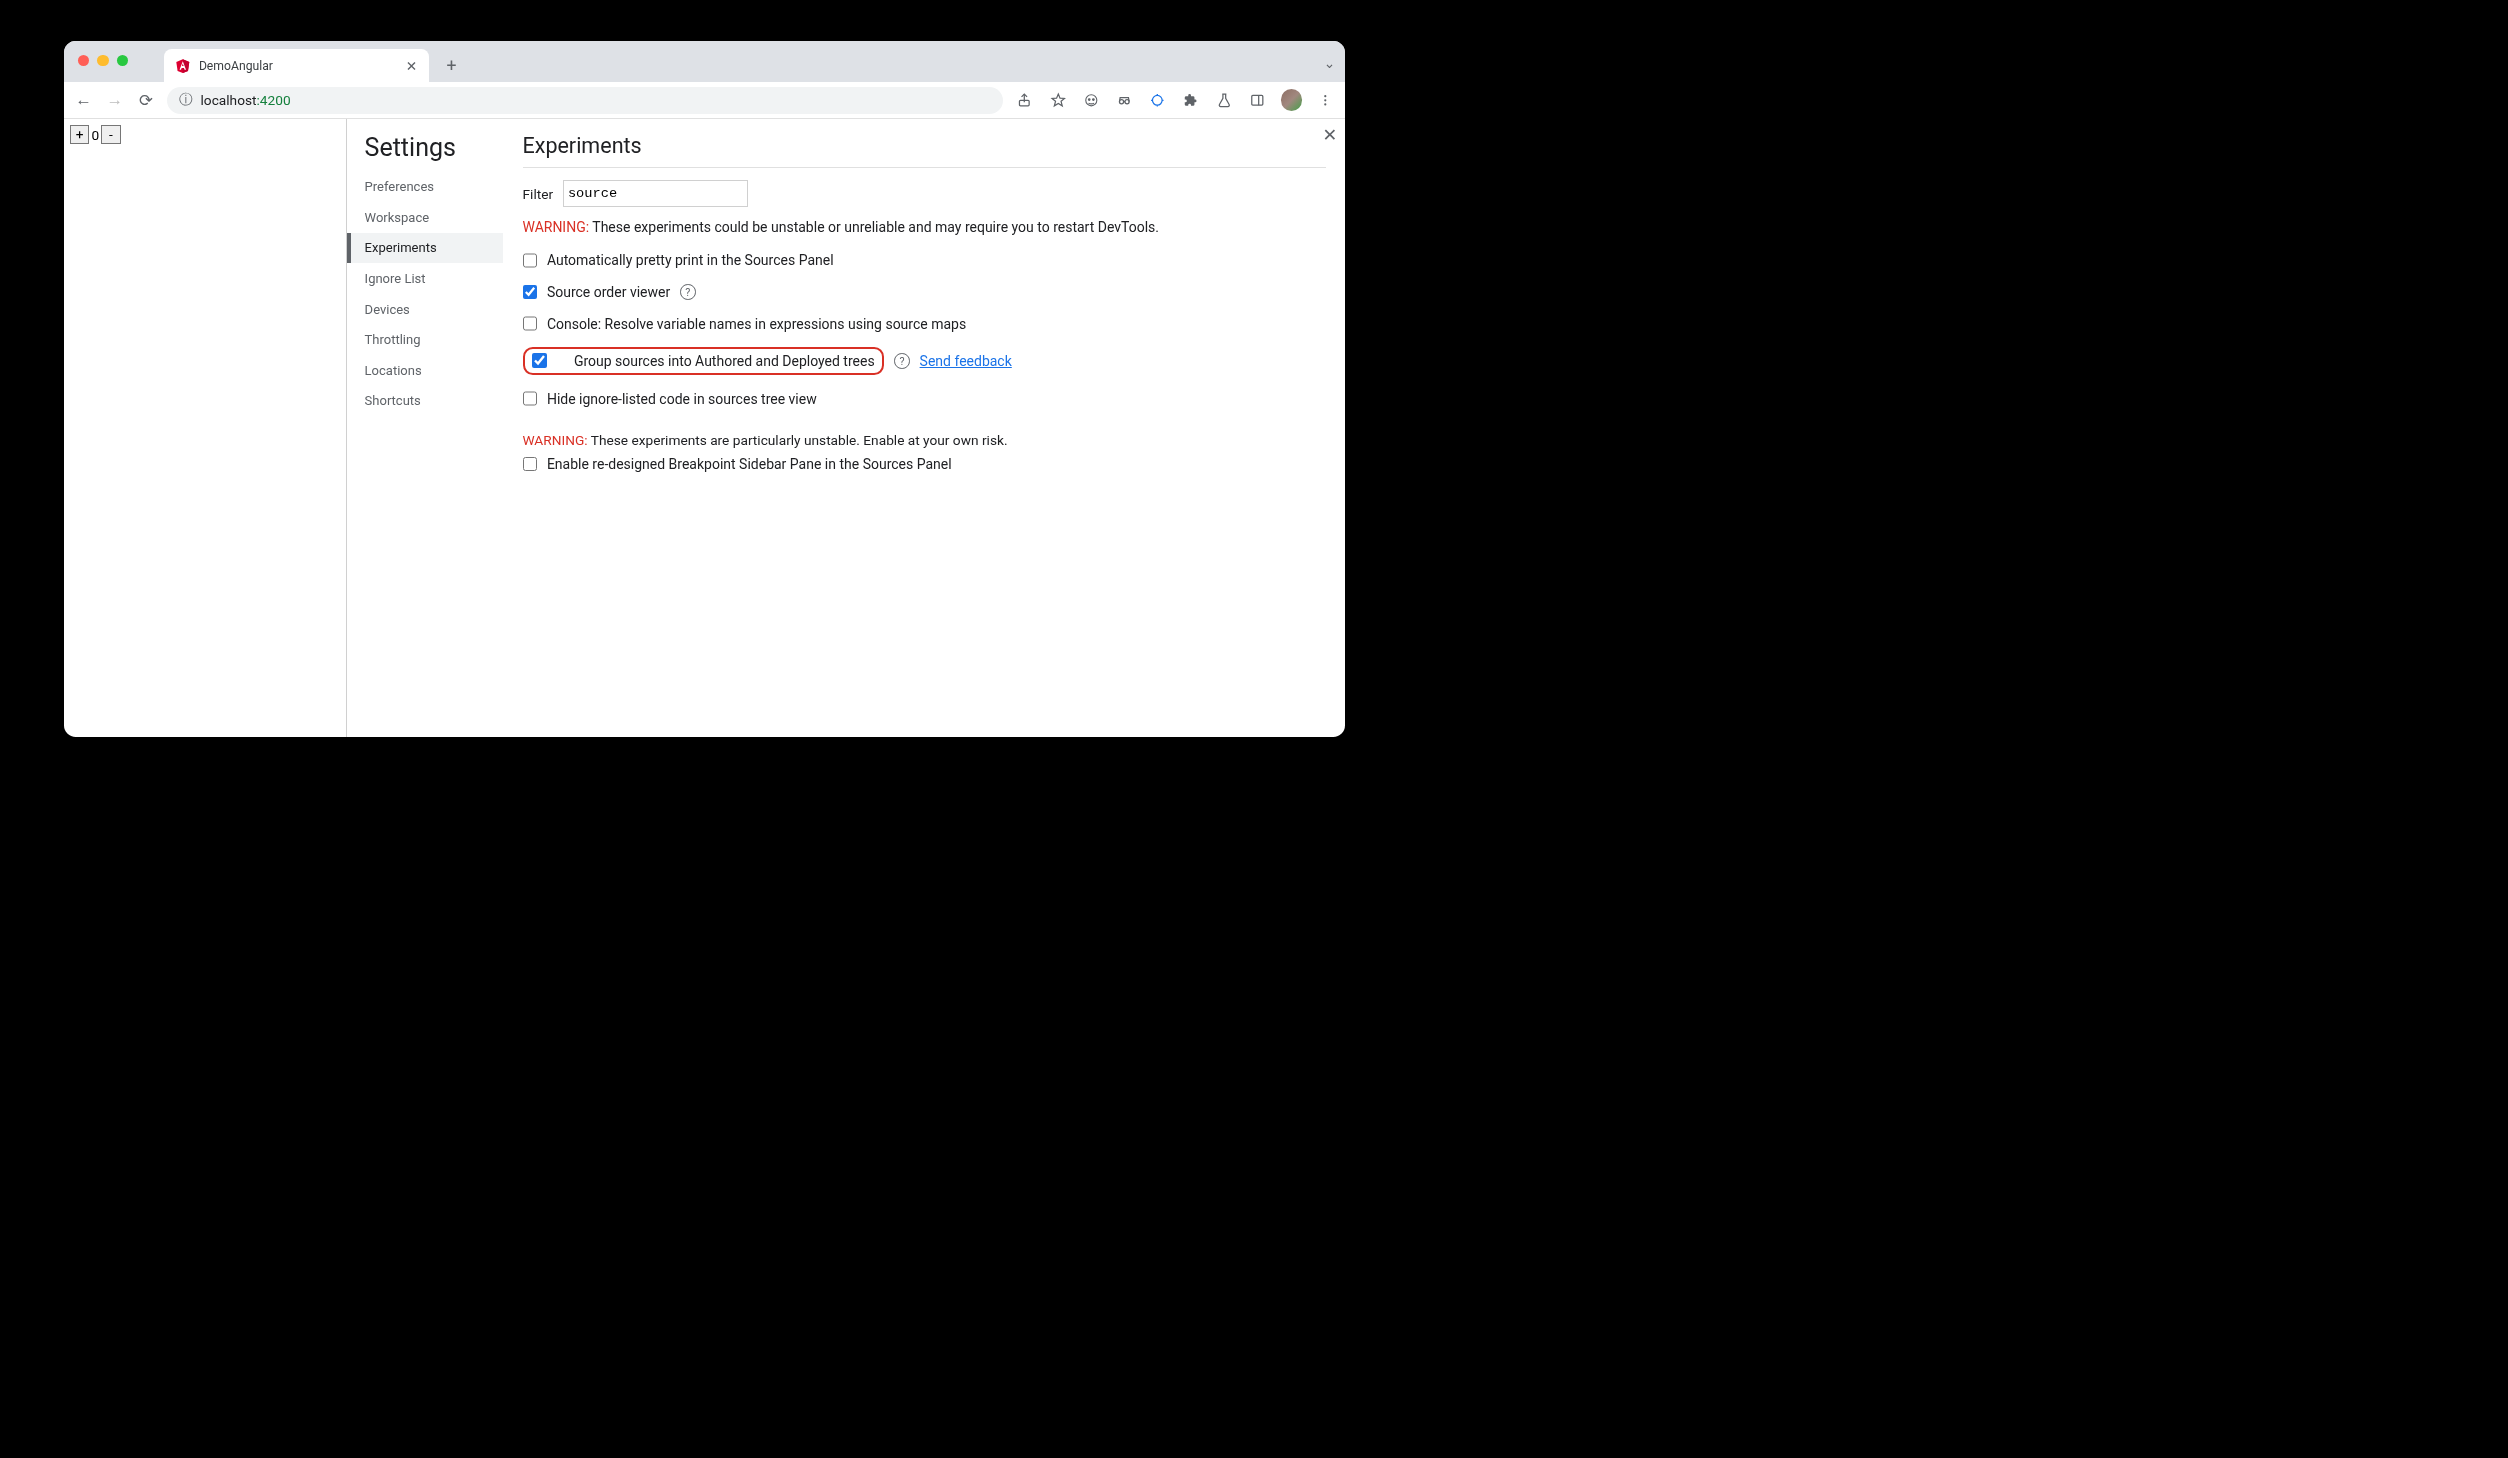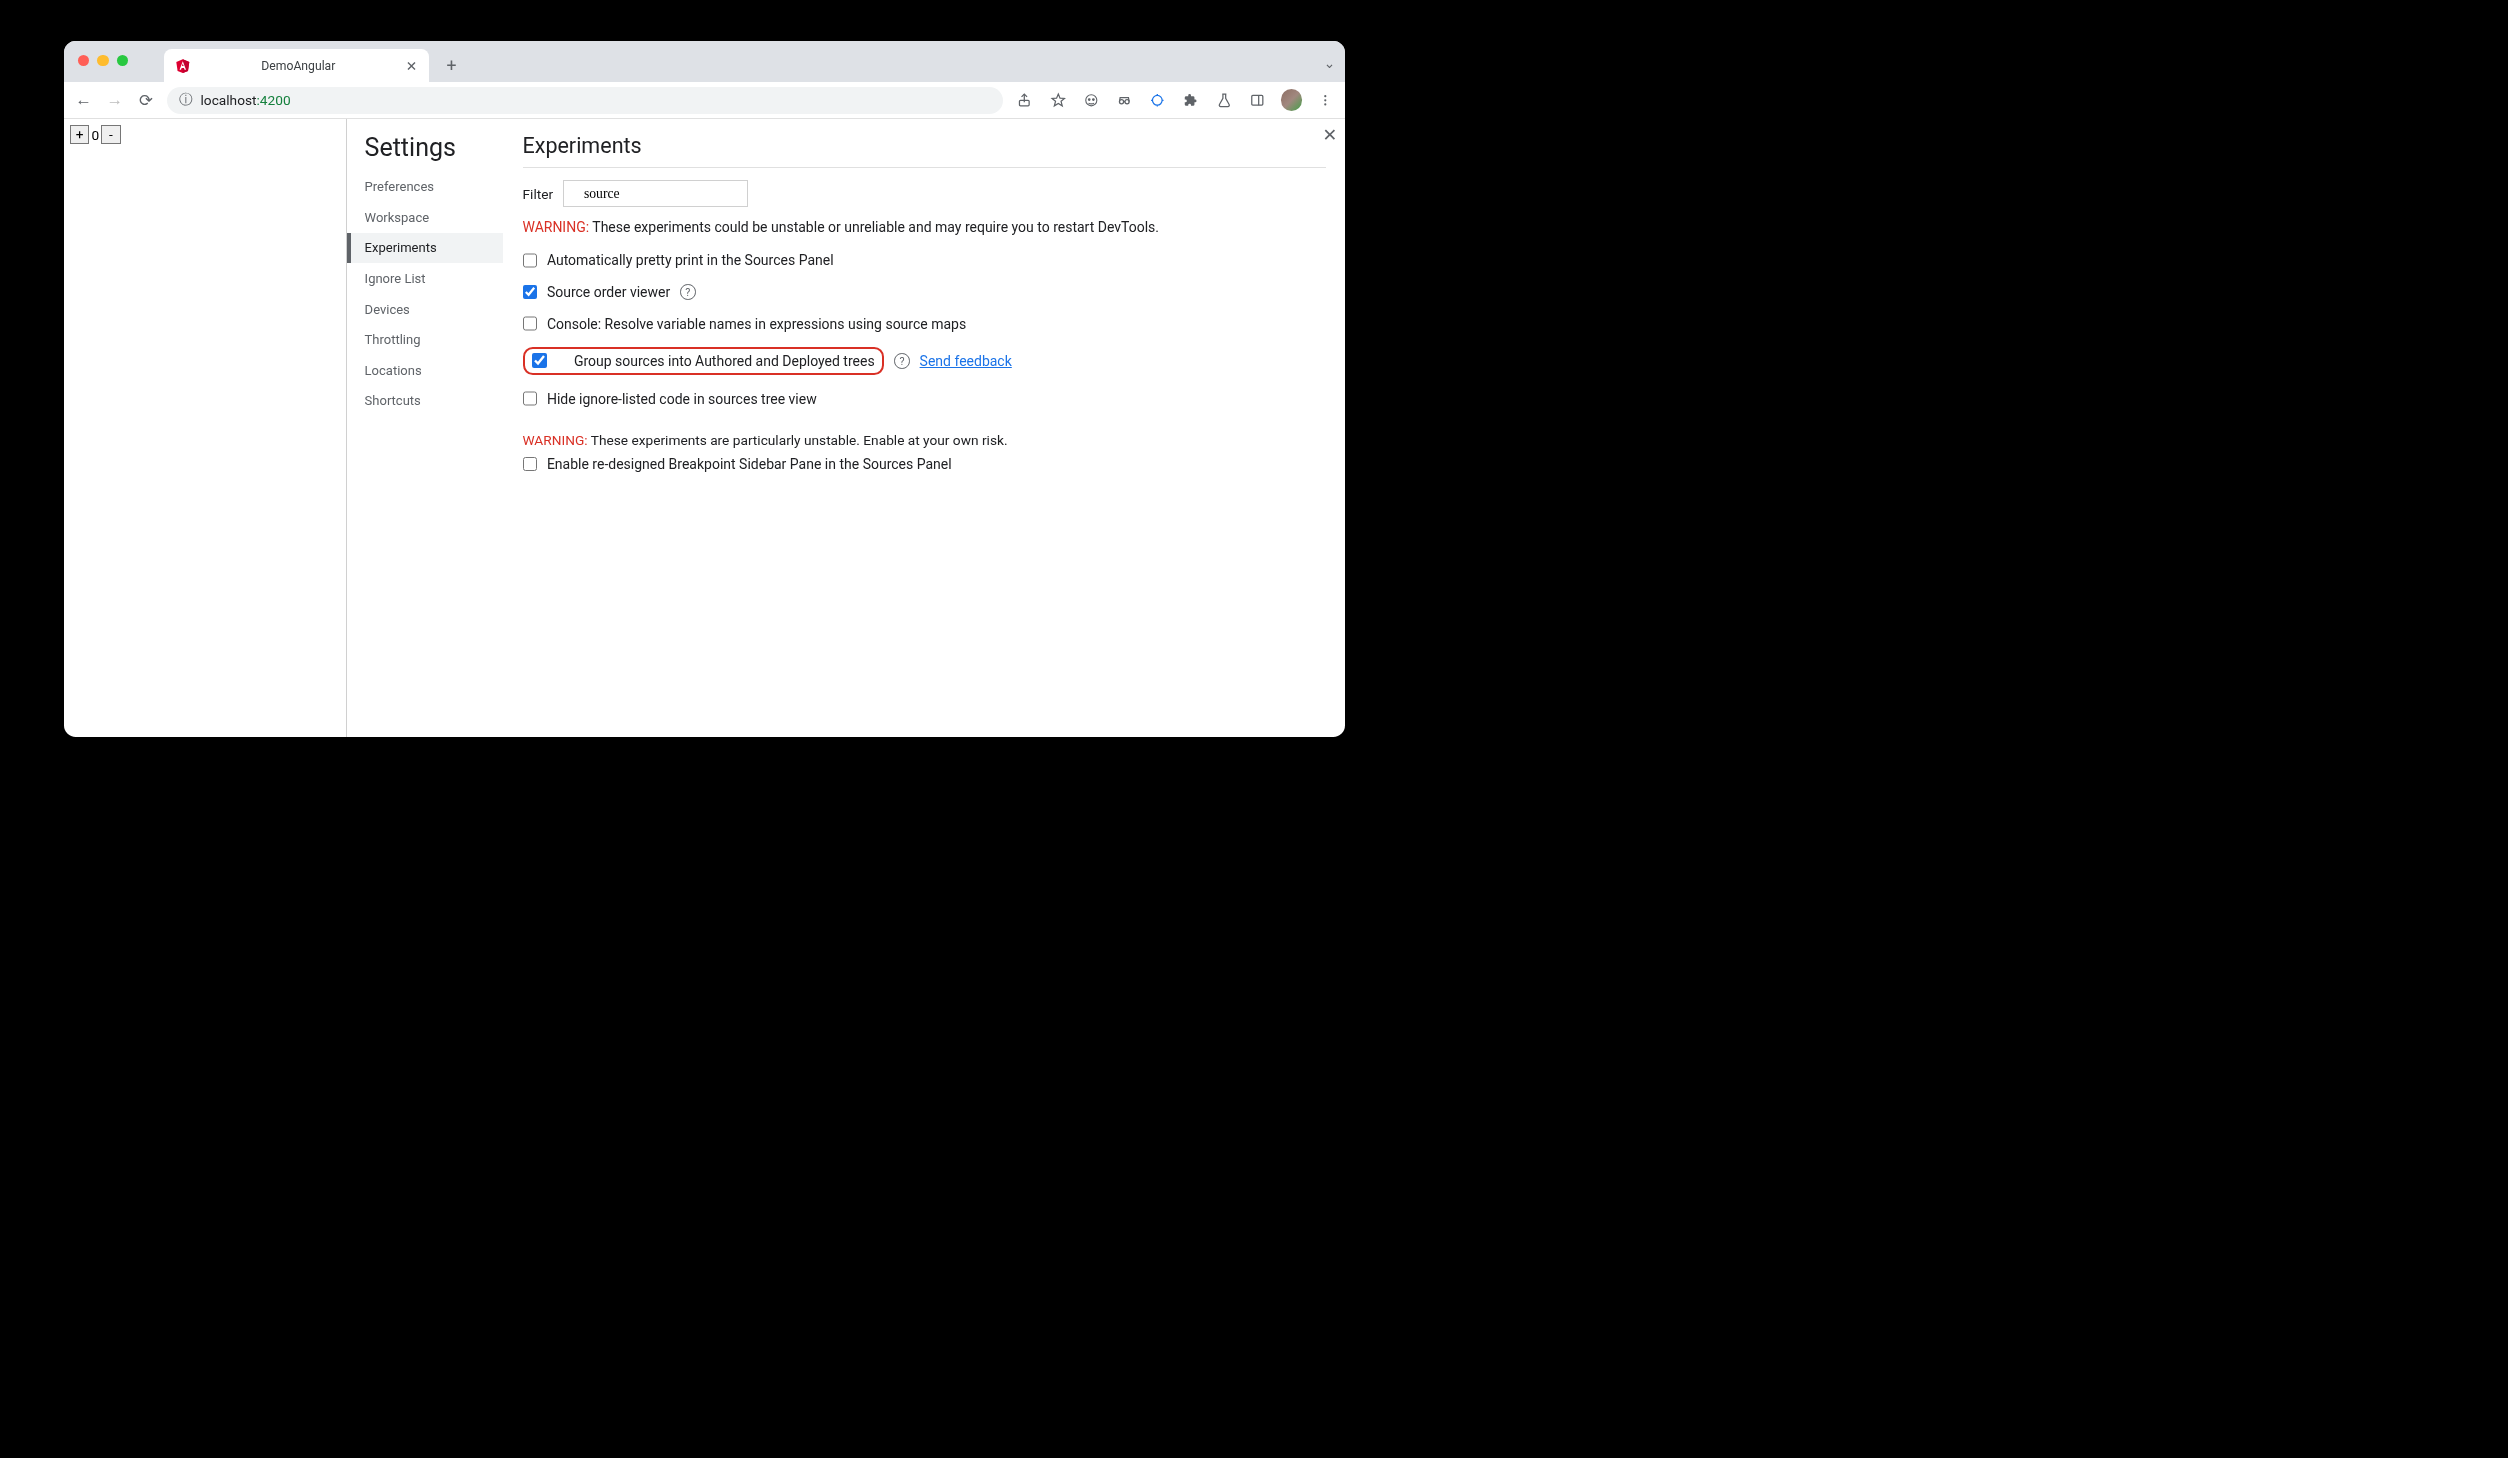--- a/index.html
+++ b/index.html
@@ -52,21 +52,21 @@
     align-items: center;
     padding: 0 11.7px;
     gap: 7.8px;
     width: 265px;
     position: relative;
   }
   .tab .favicon {
     width: 15.6px; height: 15.6px;
     display:flex;align-items:center;justify-content:center;
   }
-  .tab .title { font-size: 12.2px; color: #3c4043; flex:1;text-align:center; }
+  .tab .title { font-size: 12.2px; color: #3c4043; flex:1; }
   .tab .close { color:#5f6368; font-size: 13.7px; cursor:pointer; }
   .newtab { margin-left: 11.7px; color:#5f6368; font-size: 17.6px; height: 33px; display:flex; align-items:center; cursor:pointer; padding: 0 5.9px; }
   .chev-down {
     position: absolute; right: 9.8px; top: 13.7px; color:#5f6368; font-size: 13.7px; cursor:pointer;
   }
   
   .toolbar {
     height: 37px;
     background: #fff;
     display: flex;
@@ -150,23 +150,23 @@
     flex:1;
     padding: 13.7px 19.5px 0 19.5px;
   }
   .panel h2 { font-size: 21.5px; font-weight: 400; color:#202124; }
   .panel hr { border:none; border-top:1px solid #e0e0e0; margin: 9.8px 0 11.7px; }
   .filterrow { display:flex; align-items:center; gap: 9.8px; margin-bottom: 11.7px; }
   .filterrow label { font-size: 13.7px; color:#202124;text-align:right; }
   .filterrow input {
     height: 27px; width: 185px;
     border: 1px solid #d0d0d0;
-    padding: 0 20px;
+    padding: 0 4px;
     font-size: 13.7px;
-    font-family: Liberation Serif, serif;
+    font-family: Liberation Mono, monospace;
   }
   .warn { font-size: 14px; margin: 5.9px 0 9.8px; color:#202124; }
   .warn .lbl { color:#d93025; }
   .optrow { display:flex; align-items:center; gap: 9.8px; padding: 7.8px 0; font-size: 14px; color:#202124; }
   .optrow input[type=checkbox] { width: 14.6px; height: 14.6px; accent-color: #1a73e8; cursor:pointer; }
   .help {
     width: 15.6px; height: 15.6px; border-radius:50%;
     border:1.5px solid #5f6368; color:#5f6368;
     font-size: 10.7px; display:flex; align-items:center; justify-content:center;
     cursor:pointer;

